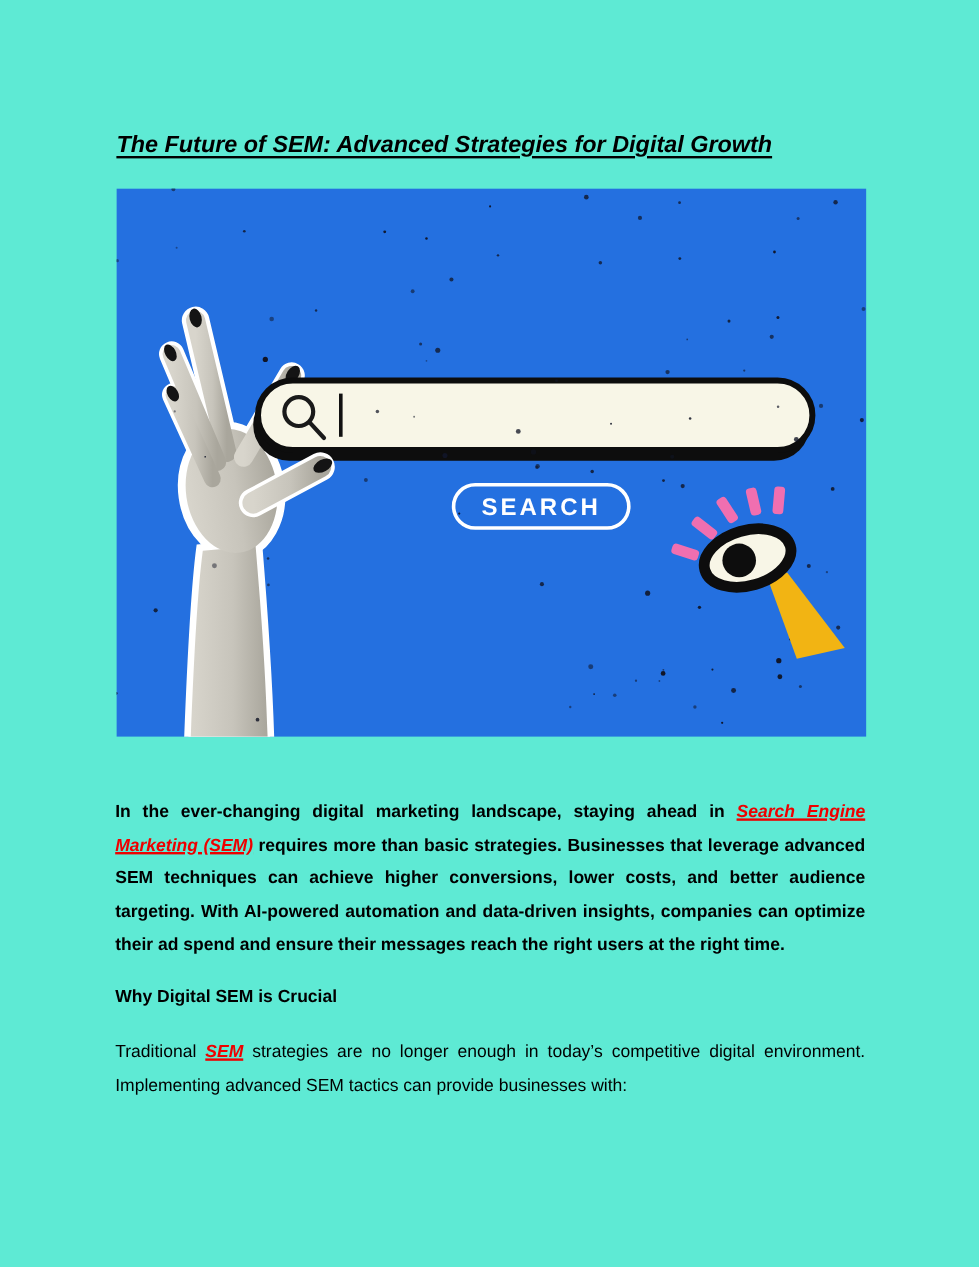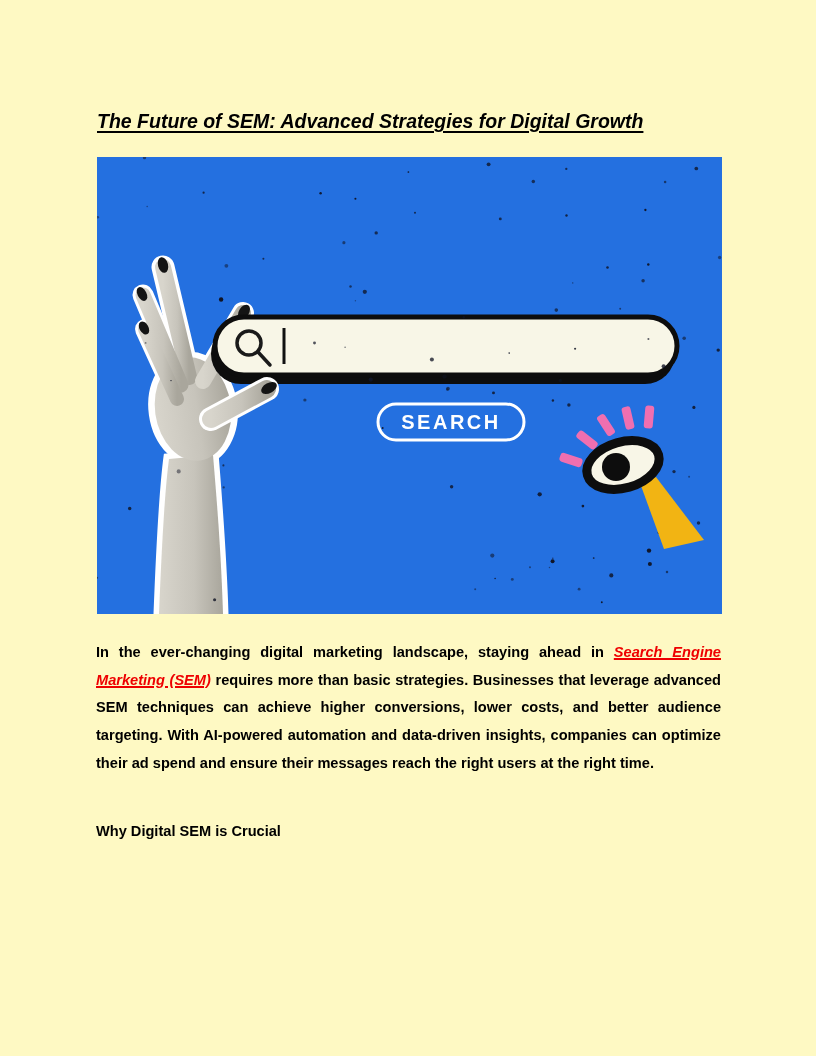--- a/index.html
+++ b/index.html
@@ -1,39 +1,39 @@
 <!DOCTYPE html>
 <html><head>
 <meta charset="utf-8">
 <style>
   html,body{margin:0;padding:0;background:#e8e8e8;}
   .page{
     position:relative;
     width:816px;height:1056px;
     margin:0 auto;
-    background:#fef9c3;
+    background:#5eead4;
     font-family:"Liberation Sans",sans-serif;
     color:#000;
     overflow:hidden;
   }
   .doc-title{
     position:absolute;left:97px;top:108px;width:640px;margin:0;
     font-size:19.5px;line-height:26px;font-weight:bold;font-style:italic;
     text-decoration:underline;text-decoration-thickness:2px;text-underline-offset:3px;
     color:#000;
   }
   .hero{
     position:absolute;left:97px;top:157px;width:625px;height:457px;margin:0;border-radius:17px;
   }
   .hero svg{display:block;width:100%;height:100%;}
   .body-par{
     position:absolute;left:96px;width:625px;margin:0;
     font-size:14.6px;line-height:27.7px;text-align:justify;color:#000;
   }
-  .p1{top:639px;font-weight:bold;}
+  .p1{top:664px;font-weight:bold;}
   .section-heading{
     position:absolute;left:96px;top:818px;width:625px;margin:0;
     font-size:14.6px;line-height:27.7px;font-weight:bold;color:#000;
   }
   .p2{top:864px;font-weight:normal;}
   a.doclink{
     color:#ee0000;font-weight:bold;font-style:italic;
     text-decoration:underline;text-decoration-thickness:1.5px;
   }
 </style>
@@ -201,14 +201,15 @@
         <ellipse cx="526" cy="308" rx="37" ry="23" transform="rotate(-16 526 308)" fill="#f8f6e7" stroke="#0d0d0d" stroke-width="9"></ellipse>
         <circle cx="519" cy="310" r="14" fill="#0d0d0d"></circle>
       </g>
     </svg>
   </figure>
 
   <p class="body-par p1"><span>In the ever-changing digital marketing landscape, staying ahead in </span><a class="doclink" href="#">Search Engine Marketing (SEM)</a><span> requires more than basic strategies. Businesses that leverage advanced SEM techniques can achieve higher conversions, lower costs, and better audience targeting. With AI-powered automation and data-driven insights, companies can optimize their ad spend and ensure their messages reach the right users at the right time.</span></p>
 
   <h2 class="section-heading">Why Digital SEM is Crucial</h2>
 
+  <p class="body-par p2"><span>Traditional </span><a class="doclink" href="#">SEM</a><span> strategies are no longer enough in today’s competitive digital environment. Implementing advanced SEM tactics can provide businesses with:</span></p>
 
 </div>
 
 </body></html>

